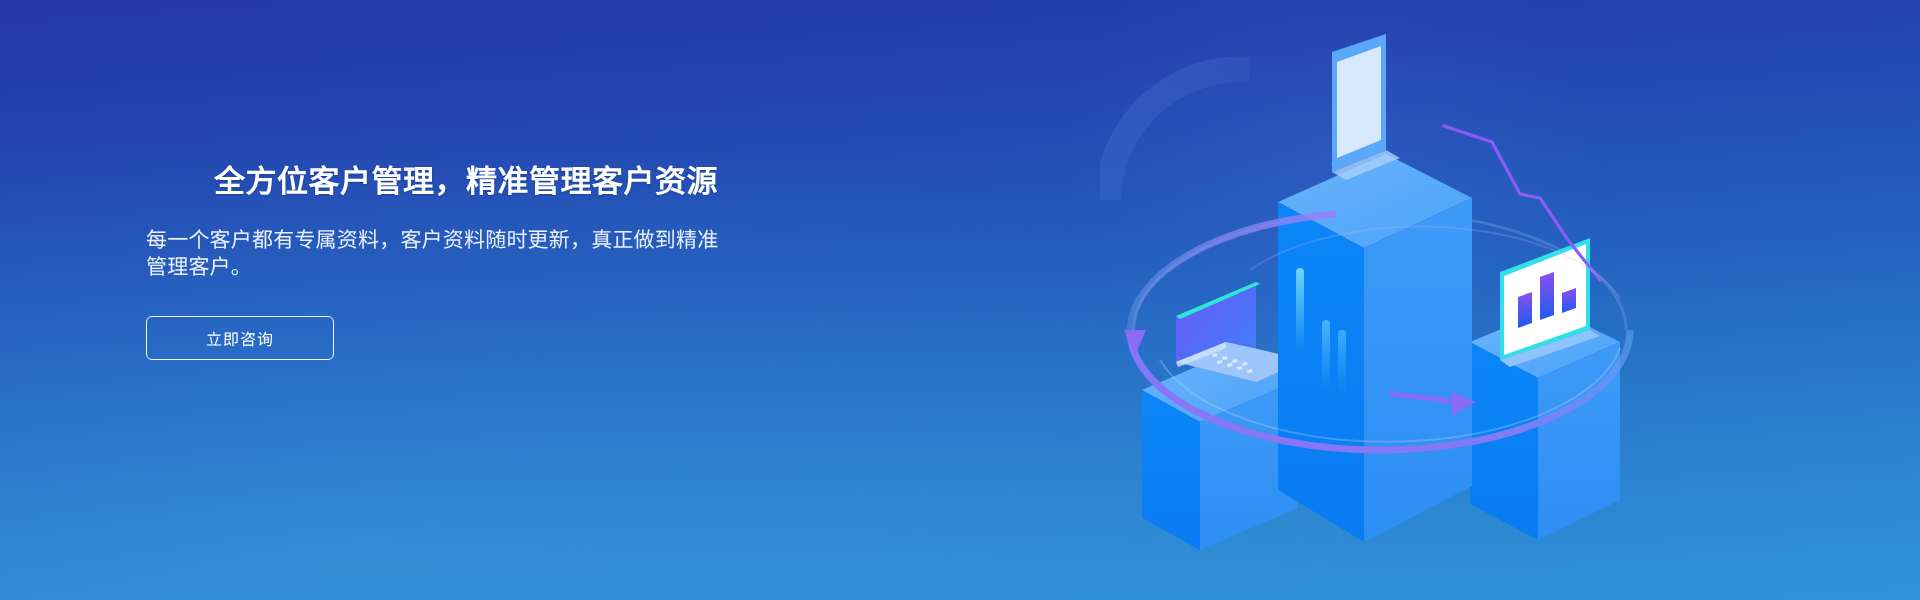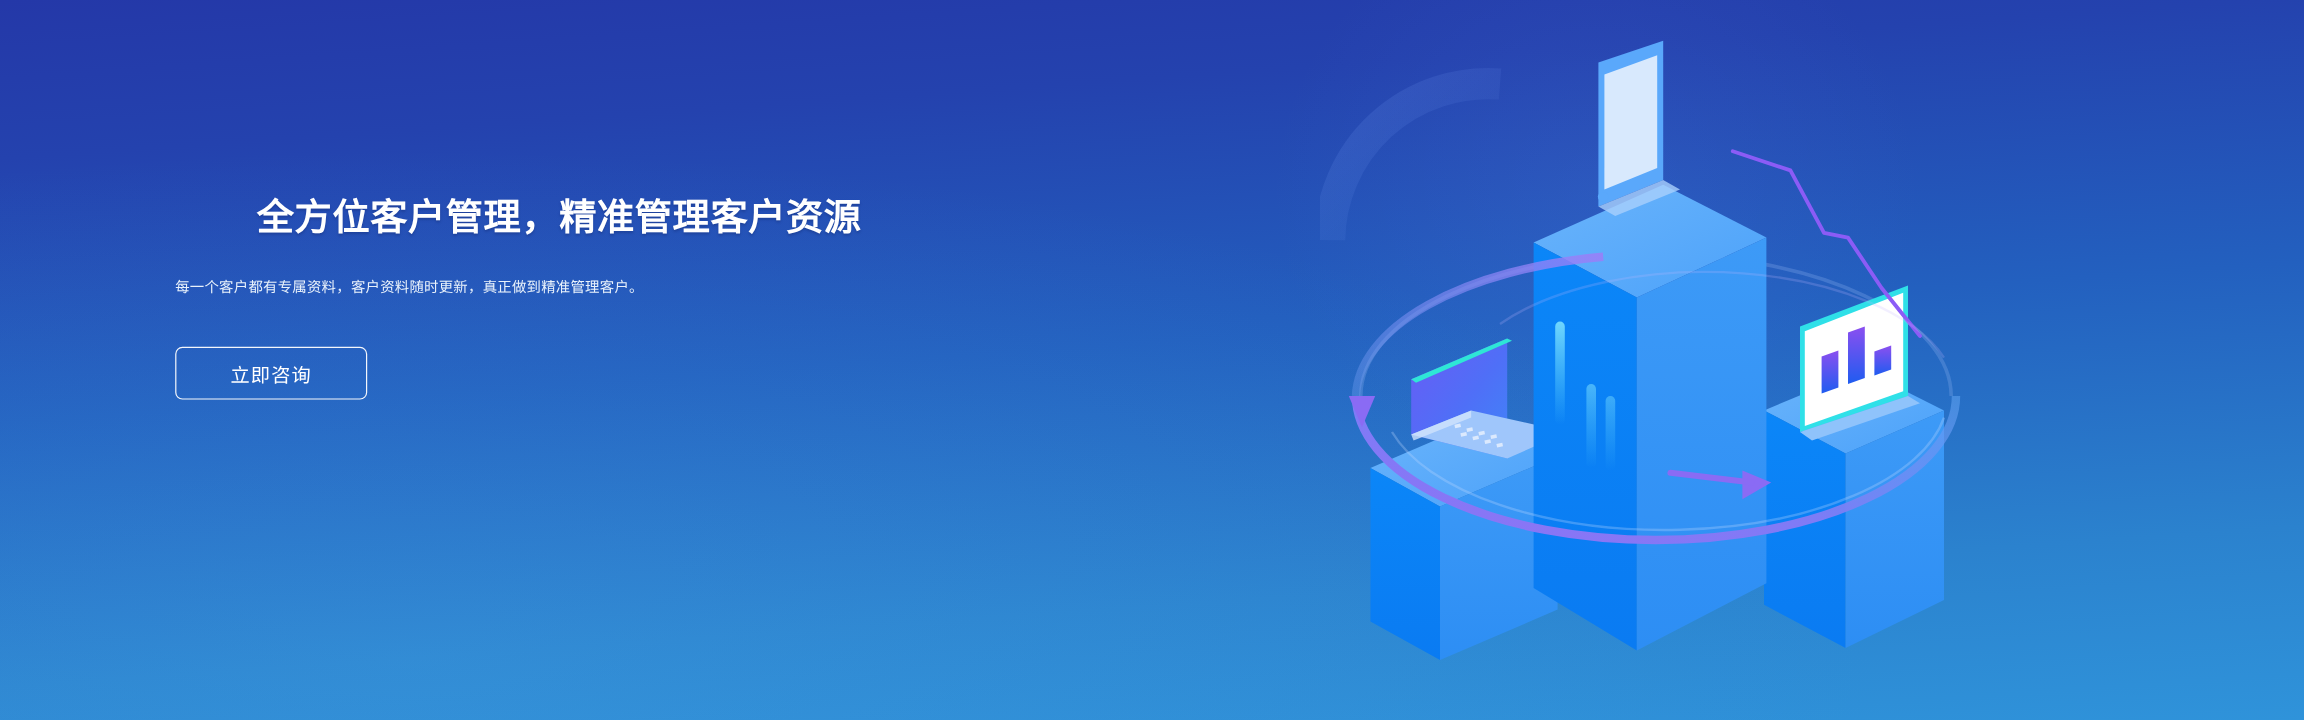--- a/index.html
+++ b/index.html
@@ -27,26 +27,26 @@
 
   
   .copy{position:absolute;left:146px;top:160px;width:640px;}
   .headline{
     margin:0;color:#ffffff;font-size:31px;line-height:44px;
     font-weight:bold;letter-spacing:.5px;
     text-shadow:0 1px 2px rgba(10,25,80,.25);
     text-align:center;
   }
   .subcopy{
-    margin:22px 0 0 0;color:#e8f1fb;font-size:12px;line-height:27px;
+    margin:22px 0 0 0;color:#e8f1fb;font-size:21px;line-height:27px;
     font-weight:normal;max-width:585px;letter-spacing:.2px;
   }
   .cta{
     display:inline-flex;align-items:center;justify-content:center;
-    margin-top:36px;width:160px;height:44px;
+    margin-top:36px;width:188px;height:44px;
     border:1.6px solid rgba(255,255,255,.95);border-radius:6px;
     background:transparent;color:#ffffff;font-size:16px;letter-spacing:1px;
     cursor:pointer;font-family:inherit;padding:0;
   }
 
   
   .art{position:absolute;left:1100px;top:30px;width:560px;height:540px;}
   .art svg{display:block;width:560px;height:540px;}
 </style>
 </head>

